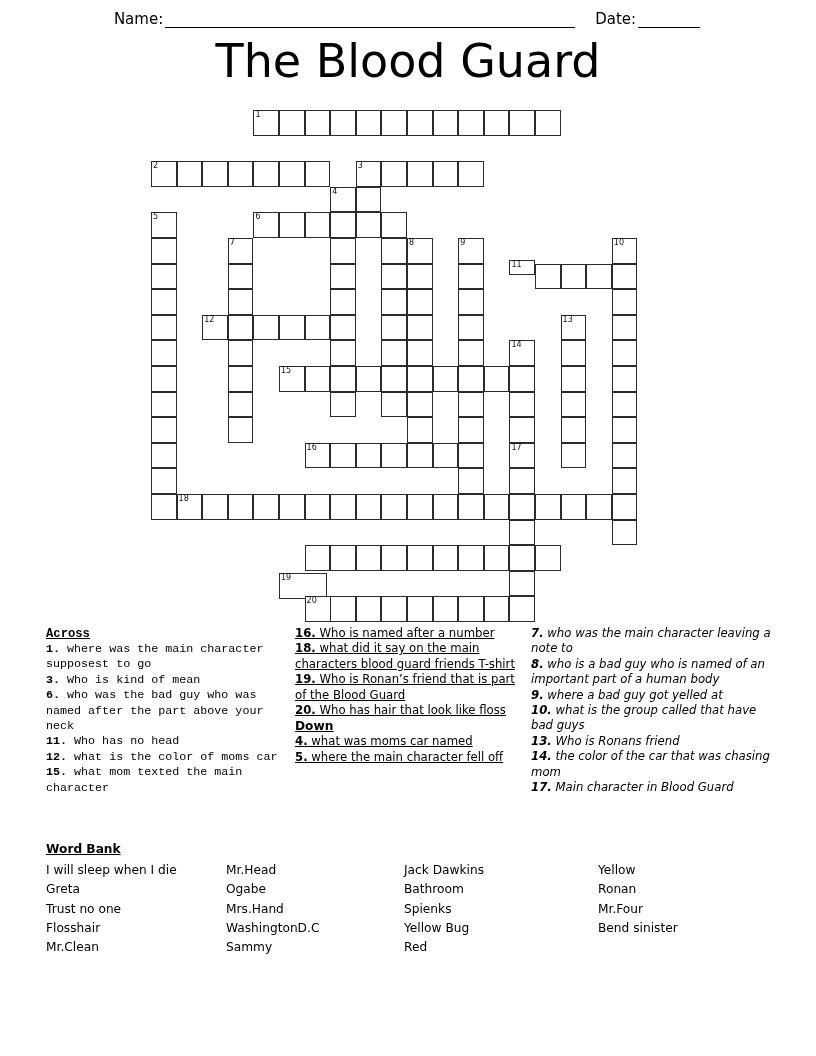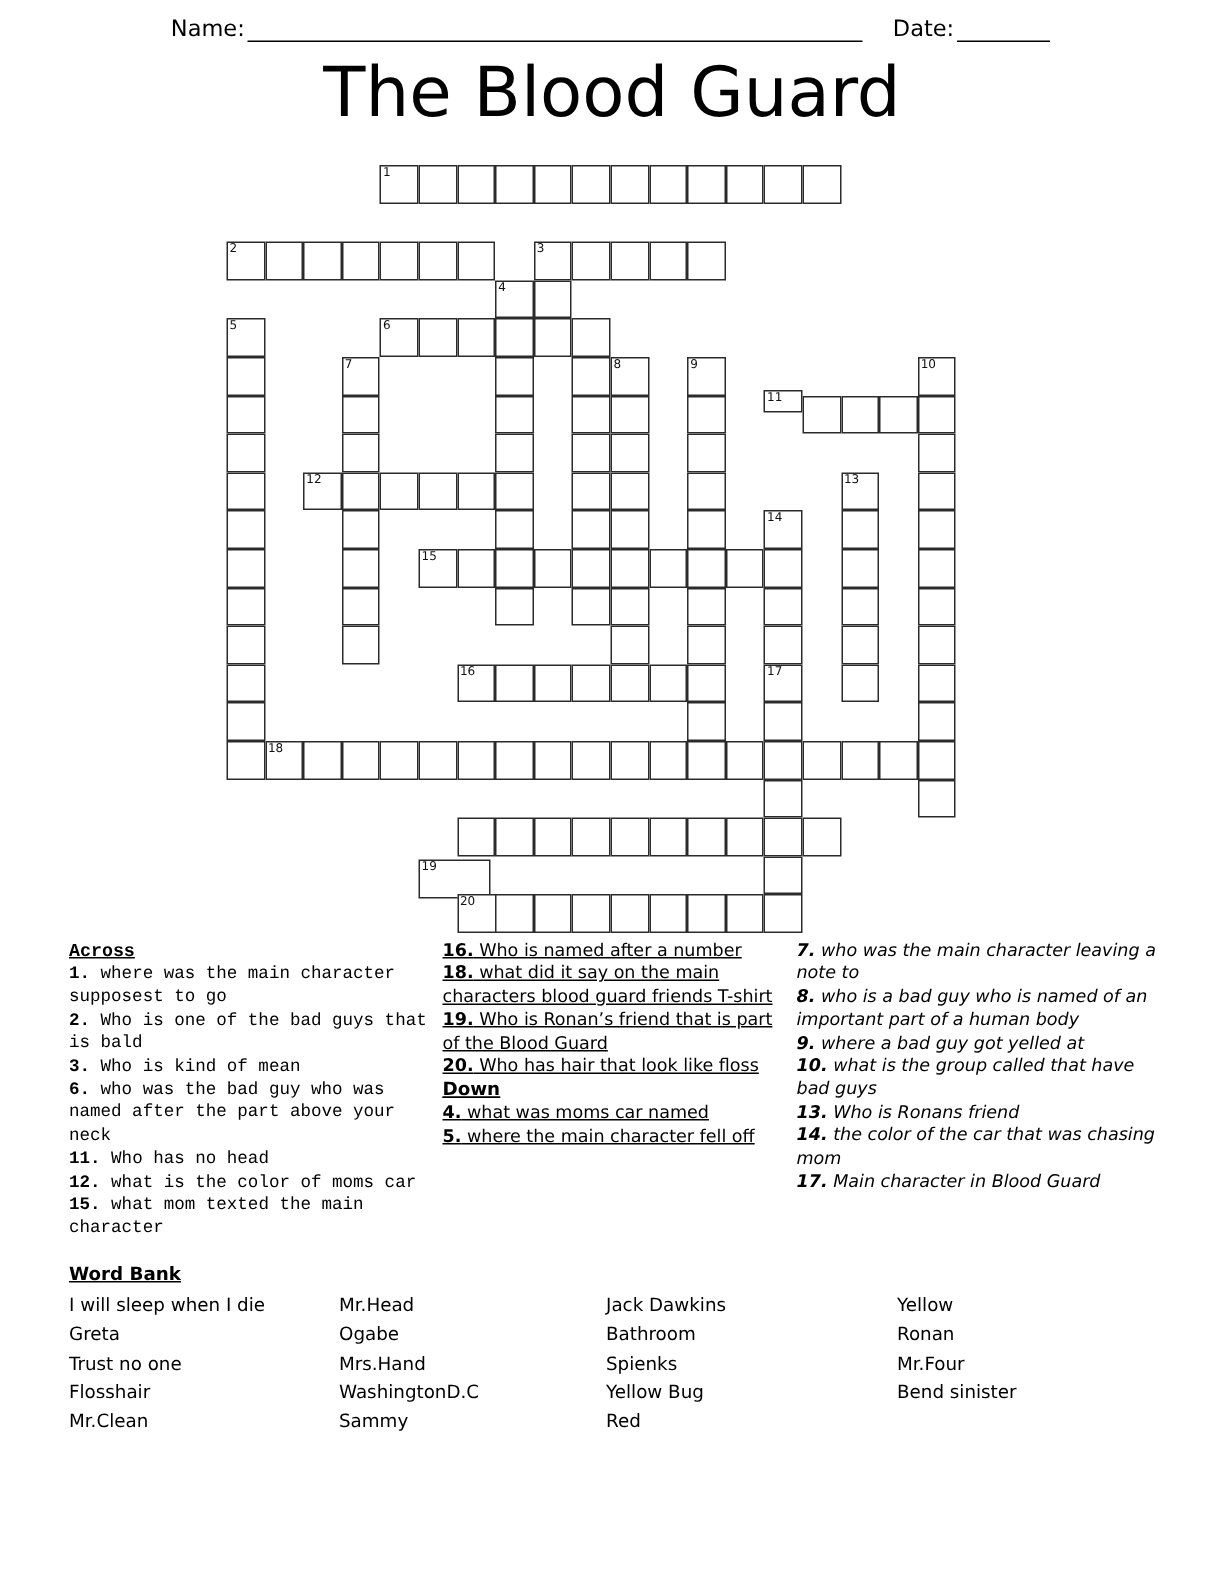--- a/index.html
+++ b/index.html
@@ -353,21 +353,20 @@
     <div class="cell" style="left: 381.4px; top: 314.8px; width: 25.6px; height: 25.6px;"></div>
     <div class="cell" style="left: 381.4px; top: 340.4px; width: 25.6px; height: 25.6px;"></div>
     <div class="cell" style="left: 381.4px; top: 391.6px; width: 25.6px; height: 25.6px;"></div>
     <div class="cell" style="left: 355.8px; top: 186.8px; width: 25.6px; height: 25.6px;"></div>
   </div>
 
 <div class="clues">
   <div class="clue-col col-a" id="clue-col-a">
       <span class="clue-heading">Across</span>
       <span class="clue"><b>1.</b> where was the main character supposest to go</span>
-      <span class="clue"><b>2.</b> Who is one of the bad guys that is bald</span>
       <span class="clue"><b>3.</b> Who is kind of mean</span>
       <span class="clue"><b>6.</b> who was the bad guy who was named after the part above your neck</span>
       <span class="clue"><b>11.</b> Who has no head</span>
       <span class="clue"><b>12.</b> what is the color of moms car</span>
       <span class="clue"><b>15.</b> what mom texted the main character</span>
     </div>
   <div class="clue-col col-b" id="clue-col-b">
       <span class="clue"><b>16.</b> Who is named after a number</span>
       <span class="clue"><b>18.</b> what did it say on the main characters blood guard friends T-shirt</span>
       <span class="clue"><b>19.</b> Who is Ronan’s friend that is part of the Blood Guard</span>

